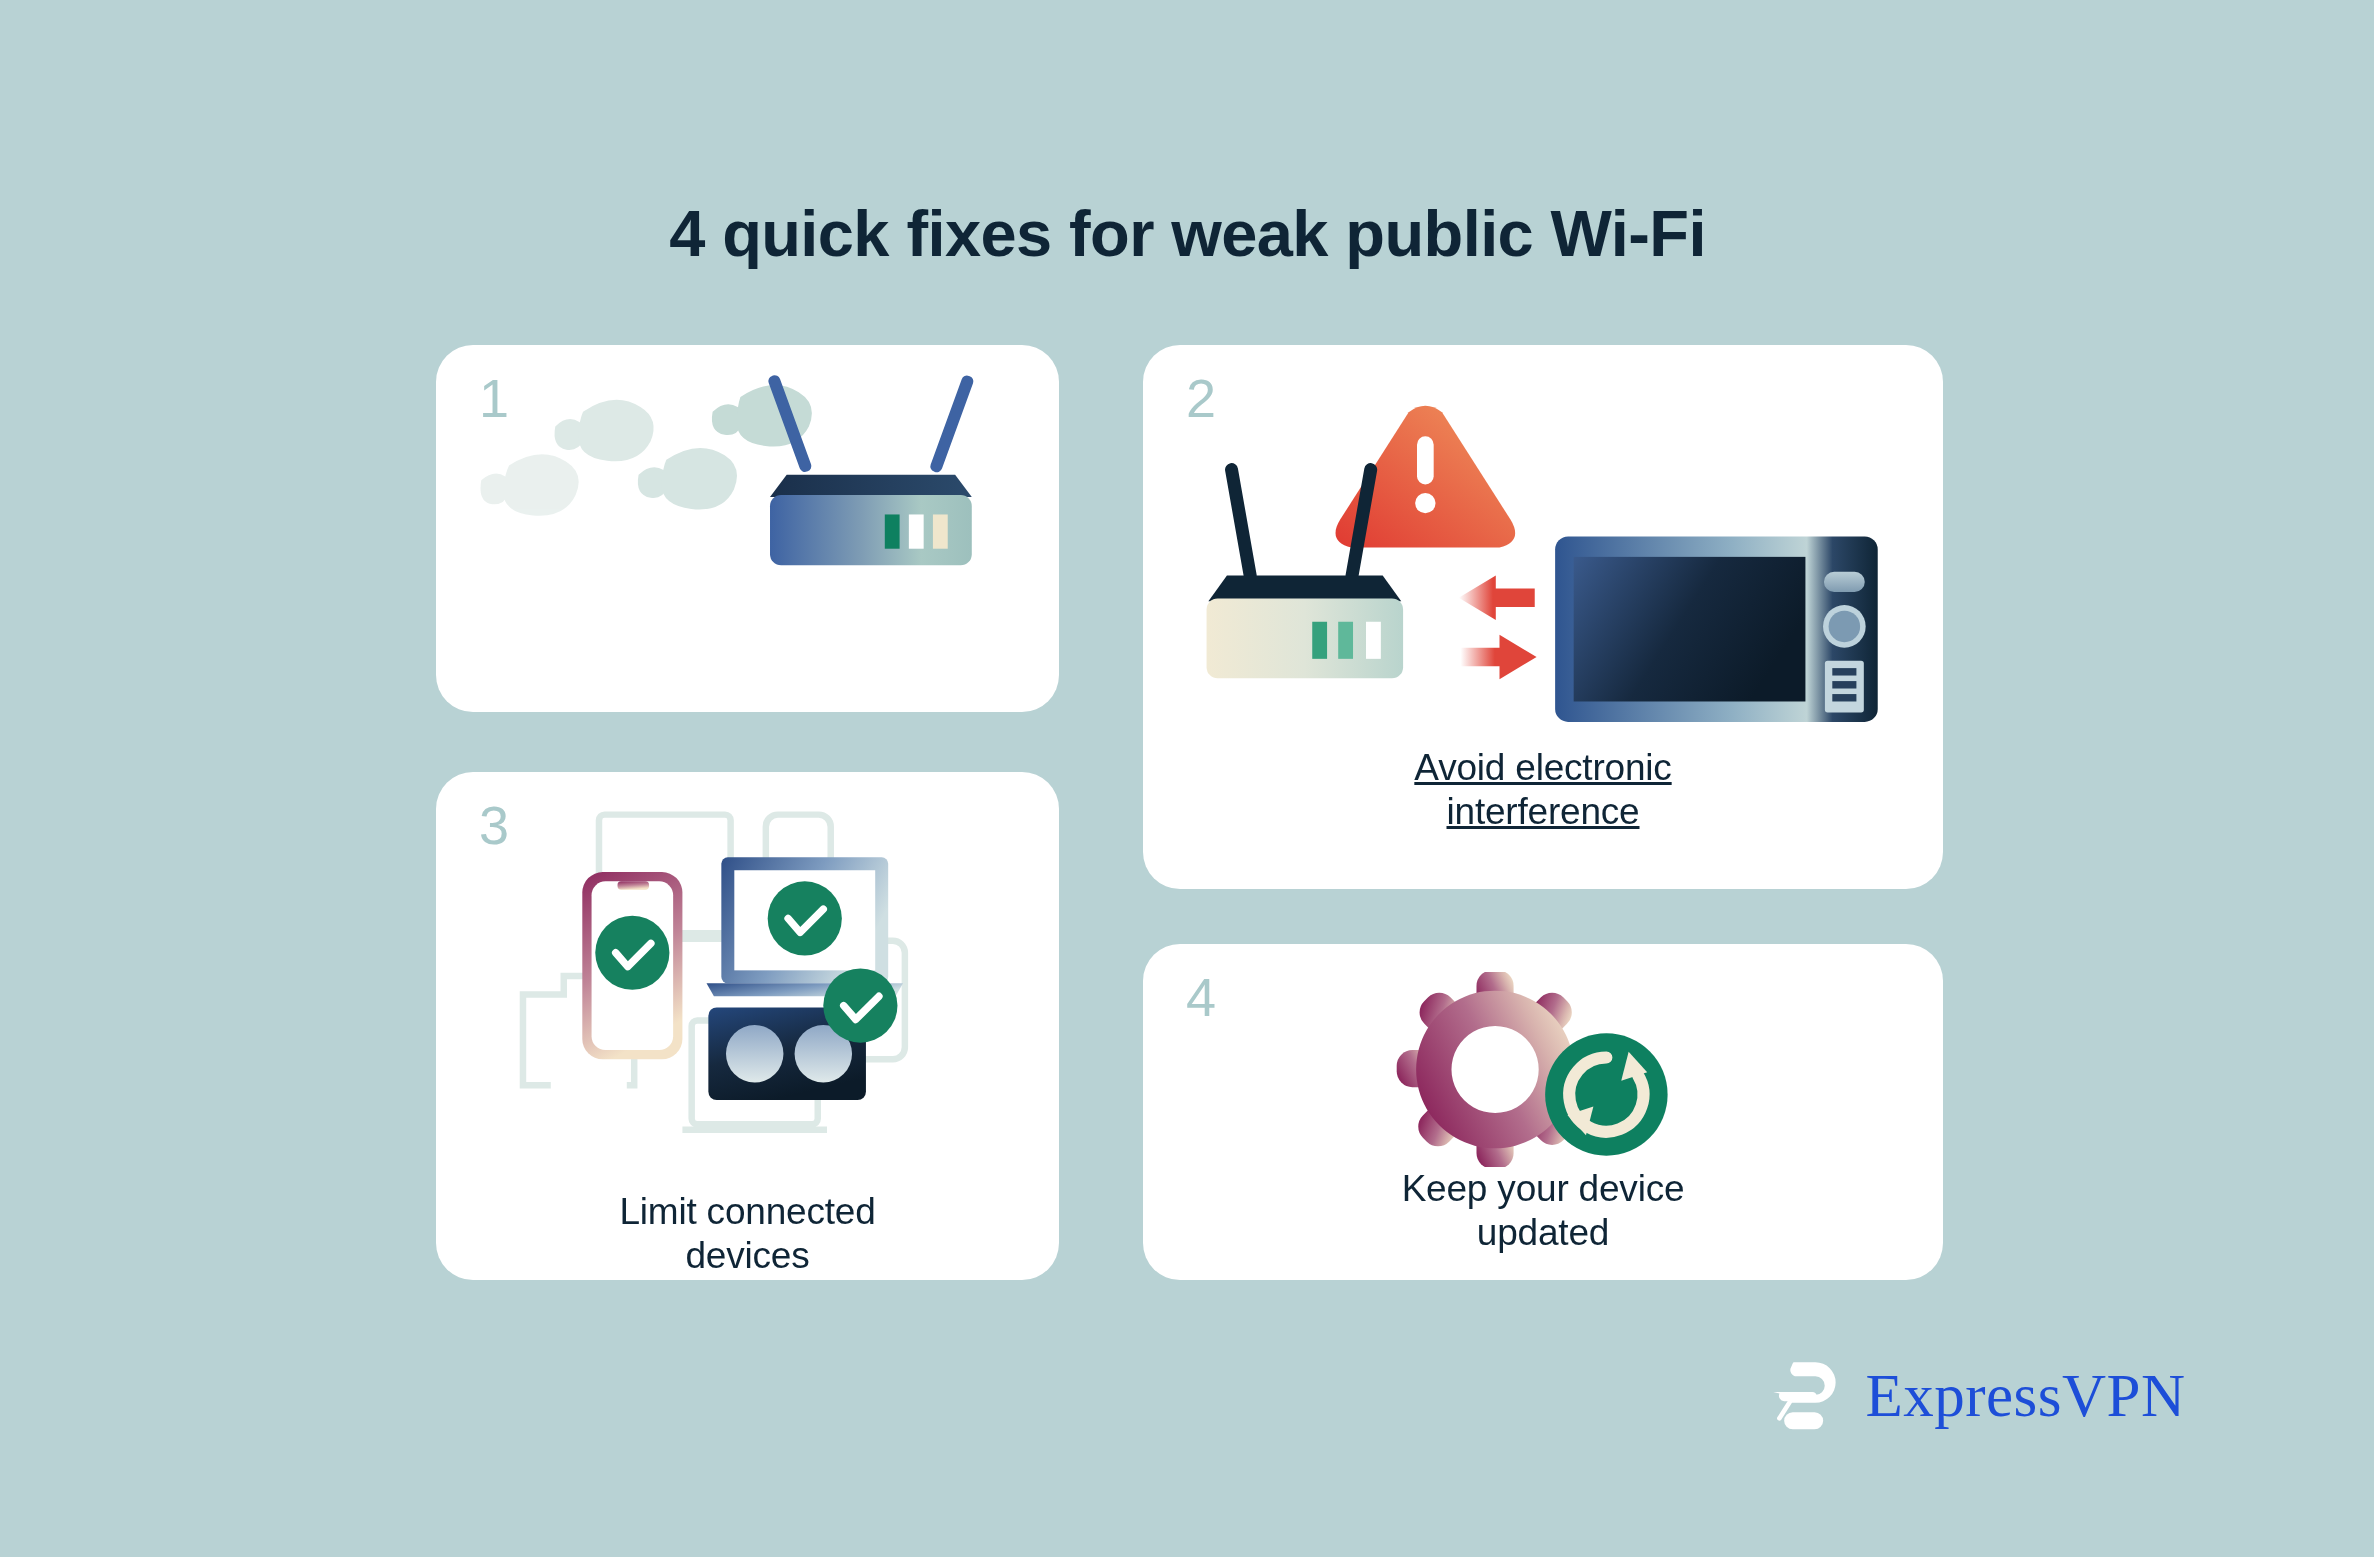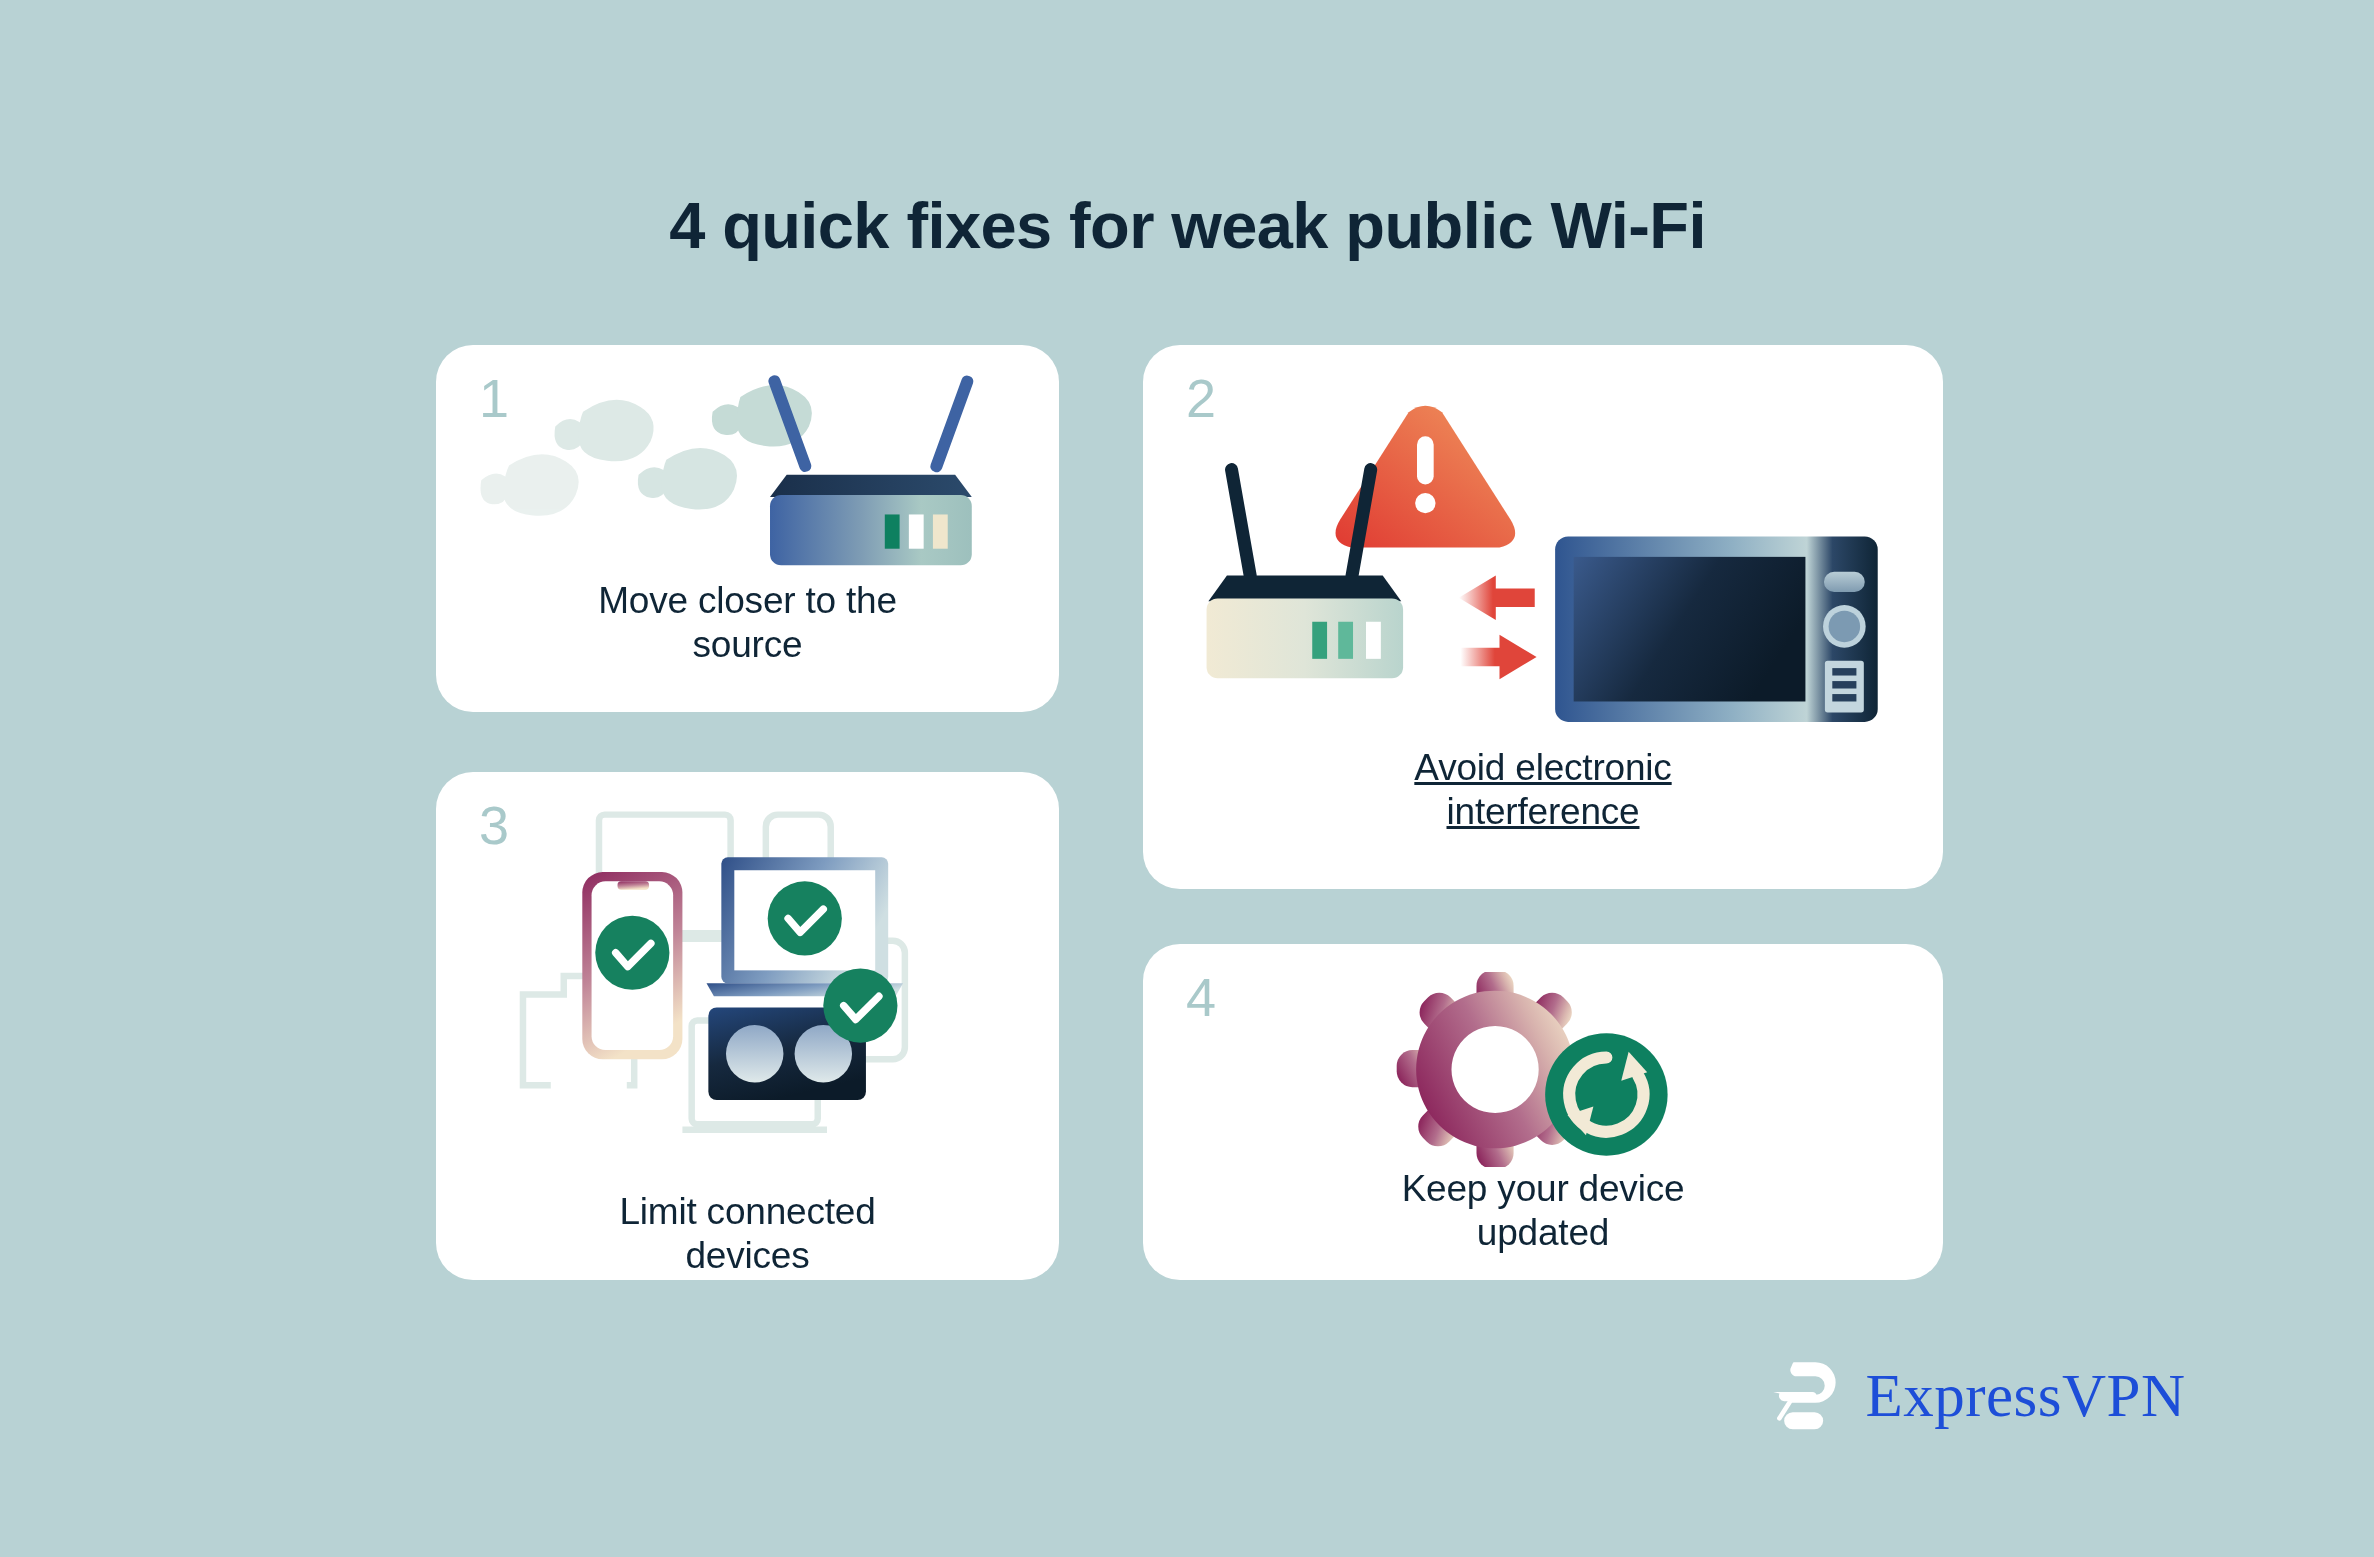--- a/index.html
+++ b/index.html
@@ -17,21 +17,21 @@
 
   .stage {
     position: absolute;
     inset: 0;
     background: #b8d2d4;
   }
 
   
   .page-title {
     position: absolute;
-    top: 146px;
+    top: 154px;
     left: 0;
     width: 100%;
     text-align: center;
     font-size: 65px;
     font-weight: 700;
     letter-spacing: -0.6px;
     color: #0f2536;
     line-height: 1.1;
   }
 
@@ -153,22 +153,20 @@
         <rect x="345" y="2" width="13" height="110" rx="6" transform="rotate(-20 351 57)" fill="#3e63a3"></rect>
         <rect x="520" y="2" width="13" height="110" rx="6" transform="rotate(20 526 57)" fill="#3e63a3"></rect>
         <path d="M348 112 h182 l18 24 h-218z" fill="url(#r1top)"></path>
         <rect x="330" y="134" width="218" height="76" rx="12" fill="url(#r1body)"></rect>
         <rect x="454" y="155" width="16" height="37" fill="#0e8060"></rect>
         <rect x="480" y="155" width="16" height="37" fill="#ffffff"></rect>
         <rect x="506" y="155" width="16" height="37" fill="#efe6cc"></rect>
       </g>
     </svg>
 
-    <div class="card-label">Move closer to the
-source</div>
   </div>
 
   <div class="card" id="card-2">
     <div class="card-number">2</div>
 
     <svg class="art" id="art-2" viewBox="0 0 740 350">
       <defs>
         <linearGradient id="r2body" x1="0" y1="0" x2="1" y2="0">
           <stop offset="0%" stop-color="#f1ead4"></stop>
           <stop offset="50%" stop-color="#dfe5d8"></stop>

